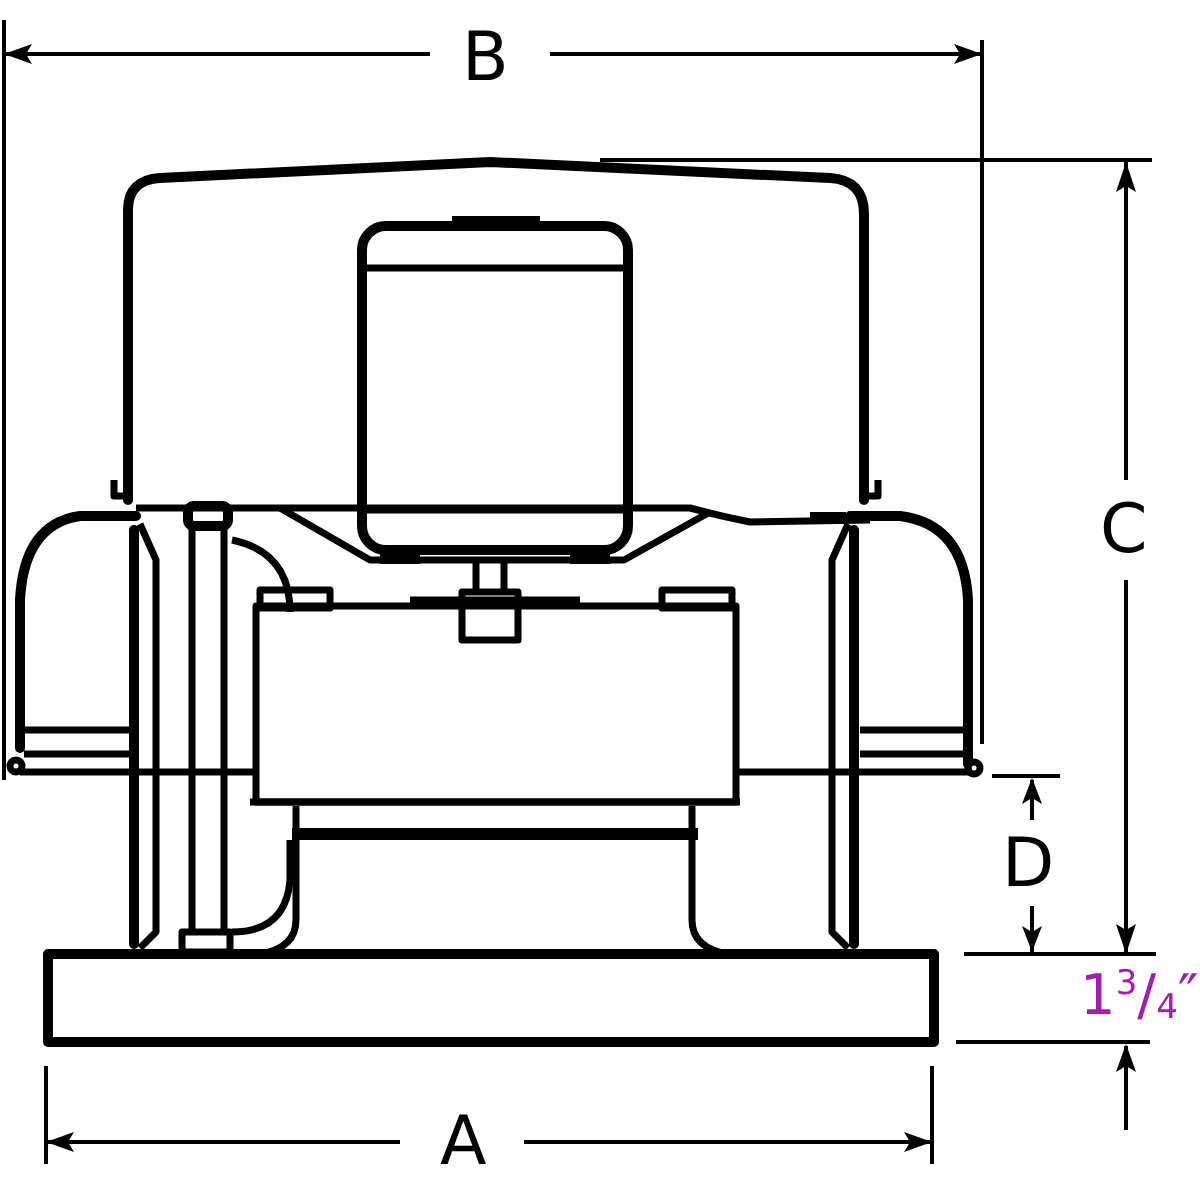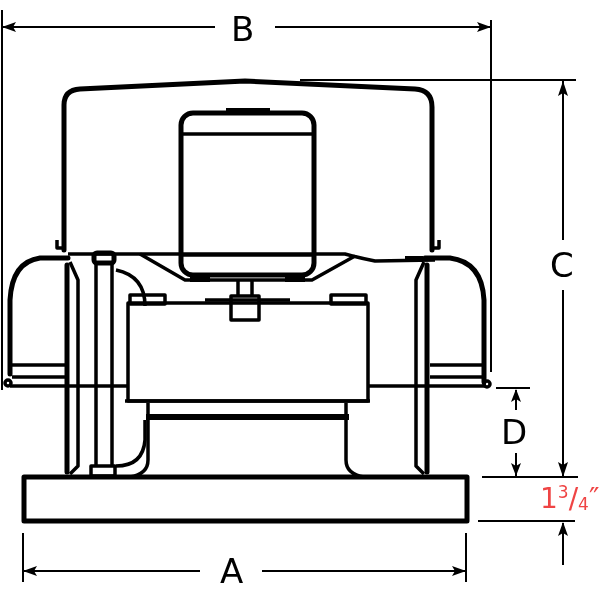--- a/index.html
+++ b/index.html
@@ -4,21 +4,21 @@
   <style>
     html, body { margin: 0; padding: 0; background: #ffffff; }
     body { width: 600px; height: 600px; overflow: hidden; position: relative; font-family: "DejaVu Sans", sans-serif; }
     svg { position: absolute; left: 0; top: 0; }
     .thick { stroke: #000; stroke-width: 5; fill: none; stroke-linejoin: round; stroke-linecap: round; }
     .med { stroke: #000; stroke-width: 3.5; fill: none; stroke-linejoin: round; }
     .thin { stroke: #000; stroke-width: 2; fill: none; }
     .fill { fill: #000; }
     .lbl { position: absolute; font-family: "DejaVu Sans", sans-serif; font-weight: normal; color: #000; line-height: 1; background: #fff; }
     .lbl-big { font-size: 34px; }
-    .frac { position: absolute; font-family: "DejaVu Sans", sans-serif; color: #ef4444; font-size: 28px; line-height: 1; white-space: nowrap; }
+    .frac { position: absolute; font-family: "DejaVu Sans", sans-serif; color: #a21caf; font-size: 28px; line-height: 1; white-space: nowrap; }
     .frac sup { font-size: 17px; vertical-align: 10px; }
     .frac sub { font-size: 17px; vertical-align: -2px; }
   </style>
 </head>
 <body>
 
 <svg width="600" height="600" viewBox="0 0 600 600">
 
   <g>
     <line class="thin" x1="2" y1="10" x2="2" y2="390"></line>

